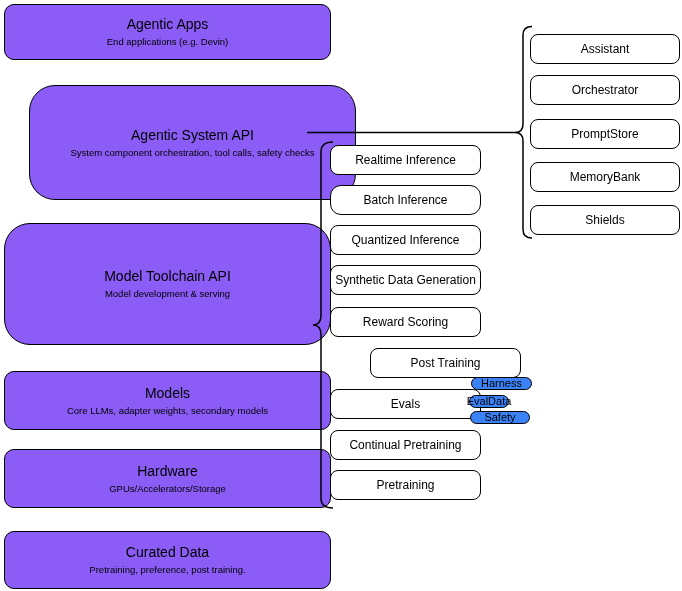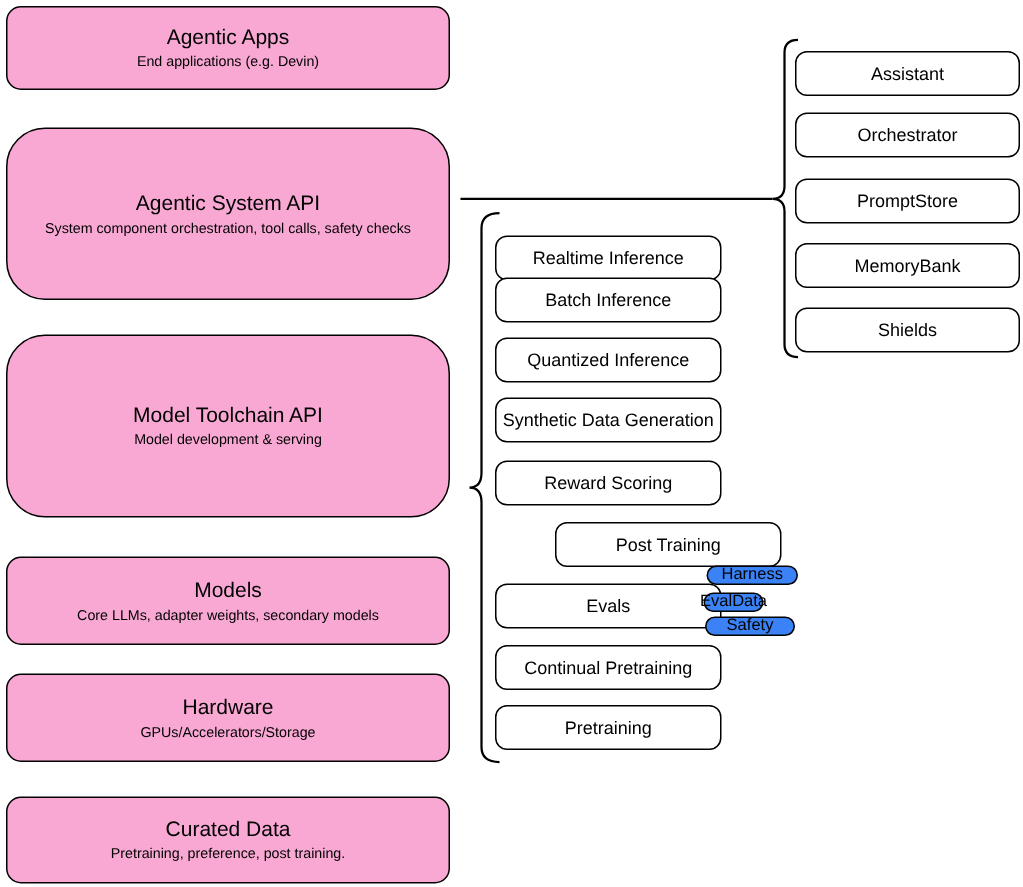--- a/index.html
+++ b/index.html
@@ -2,43 +2,43 @@
 <html><head>
 <meta charset="utf-8">
 <style>
   html,body{margin:0;padding:0;background:#ffffff;}
   #canvas{
     position:relative;width:682px;height:591px;background:#ffffff;
     font-family:"Liberation Sans",sans-serif;color:#000;overflow:hidden;
   }
   
   .lb{
-    position:absolute;left:4px;width:296px;box-sizing:border-box;
-    border:1.5px solid #000;background:#f9a8d4;
+    position:absolute;left:4px;width:327px;box-sizing:border-box;
+    border:1.5px solid #000;background:#8b5cf6;
     display:flex;flex-direction:column;align-items:center;justify-content:center;
     text-align:center;padding:0 4px;
   }
   .lb .t{font-size:14px;line-height:17px;white-space:nowrap;}
   .lb .s{font-size:9.5px;line-height:12px;margin-top:3px;white-space:nowrap;}
   .lb1{top:4px;height:56px;border-radius:10px;}
-  .lb2{top:85px;height:115px;border-radius:26px;}
+  .lb2{top:85px;height:115px;border-radius:26px;margin-left:25px;}
   .lb3{top:223px;height:122px;border-radius:26px;}
   .lb4{top:371px;height:59px;border-radius:10px;}
   .lb5{top:449px;height:59px;border-radius:10px;}
   .lb6{top:531px;height:58px;border-radius:10px;}
   
   .node{
     position:absolute;box-sizing:border-box;height:30px;
     border:1.5px solid #000;border-radius:8px;background:#fff;
     display:flex;align-items:center;justify-content:center;
     font-size:12px;white-space:nowrap;
   }
   .mid{left:330px;width:151px;}
   .rgt{left:530px;width:150px;}
-  .mb1{top:157px;} .mb2{top:185px;} .mb3{top:225px;}
+  .mb1{top:145px;} .mb2{top:185px;border-radius:11px;} .mb3{top:225px;}
   .mb4{top:265px;} .mb5{top:307px;} .mb6{top:348px;margin-left:40px;}
   .mb7{top:389px;} .mb8{top:430px;} .mb9{top:470px;}
   .rb1{top:34px;} .rb2{top:75px;} .rb3{top:119px;}
   .rb4{top:162px;} .rb5{top:205px;}
   
   .pill{
     position:absolute;box-sizing:border-box;height:13px;
     border:1.3px solid #000;border-radius:7px;background:#3b82f6;
     display:flex;align-items:center;justify-content:center;
     font-size:11px;line-height:11px;white-space:nowrap;z-index:3;

